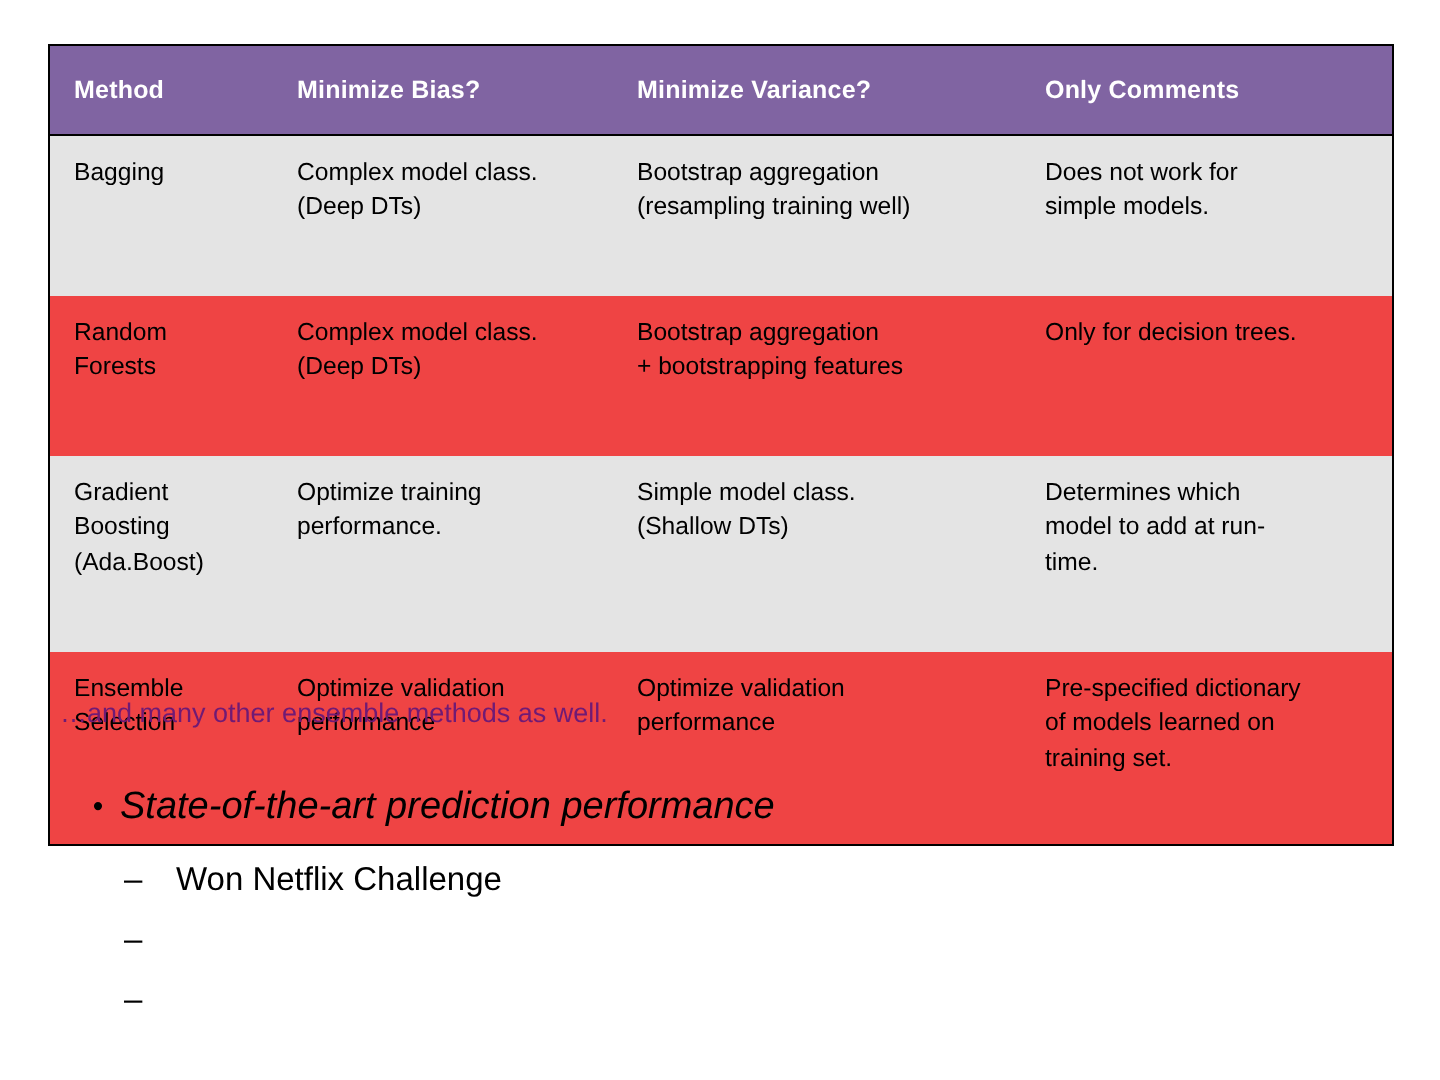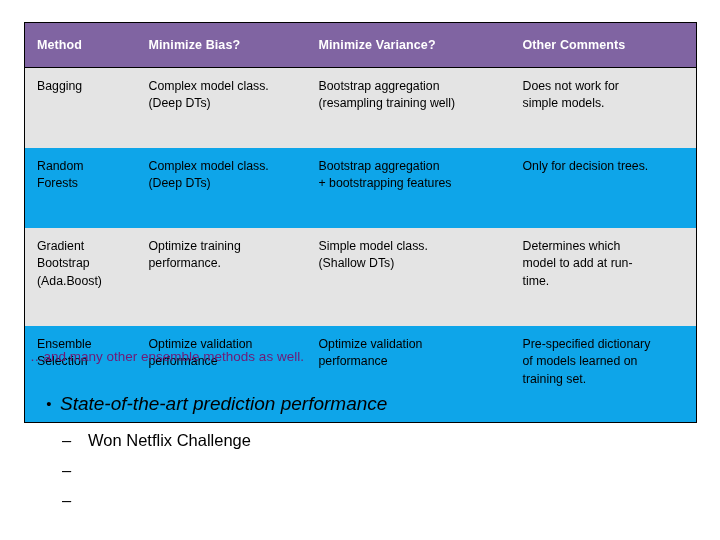--- a/index.html
+++ b/index.html
@@ -58,21 +58,21 @@
 
   table.compare tbody td {
     font-size: 12.3px;
     line-height: 1.42;
     vertical-align: top;
     padding: 10px 10px 10px 12px;
     border: none;
     color: #000000;
   }
   tr.row-alt td { background: #E4E4E4; }
-  tr.row-plain td { background: #0ea5e9; }
+  tr.row-plain td { background: #ef4444; }
 
   tr.r1 td { height: 60px; }
   tr.r2 td { height: 60px; }
   tr.r3 td { height: 78px; }
   tr.r4 td { height: 76px; }
 
   .cell-line { display: block; white-space: pre; }
 
   
   .note {
@@ -134,21 +134,21 @@
         <col class="c1">
           <col class="c2">
           <col class="c3">
           <col class="c4">
       </colgroup>
       <thead>
         <tr>
           <th>Method</th>
           <th>Minimize Bias?</th>
           <th>Minimize Variance?</th>
-          <th>Other Comments</th>
+          <th>Only Comments</th>
         </tr>
       </thead>
       <tbody>
 
         <tr class="row-alt r1">
           <td>
             <span class="cell-line">Bagging</span>
           </td>
           <td>
             <span class="cell-line">Complex model class.</span>
@@ -178,21 +178,21 @@
             <span class="cell-line">+ bootstrapping features</span>
           </td>
           <td>
             <span class="cell-line">Only for decision trees.</span>
           </td>
         </tr>
 
         <tr class="row-alt r3">
           <td>
             <span class="cell-line">Gradient</span>
-            <span class="cell-line">Bootstrap</span>
+            <span class="cell-line">Boosting</span>
             <span class="cell-line">(Ada.Boost)</span>
           </td>
           <td>
             <span class="cell-line">Optimize training</span>
             <span class="cell-line">performance.</span>
           </td>
           <td>
             <span class="cell-line">Simple model class.</span>
             <span class="cell-line">(Shallow DTs)</span>
           </td>

